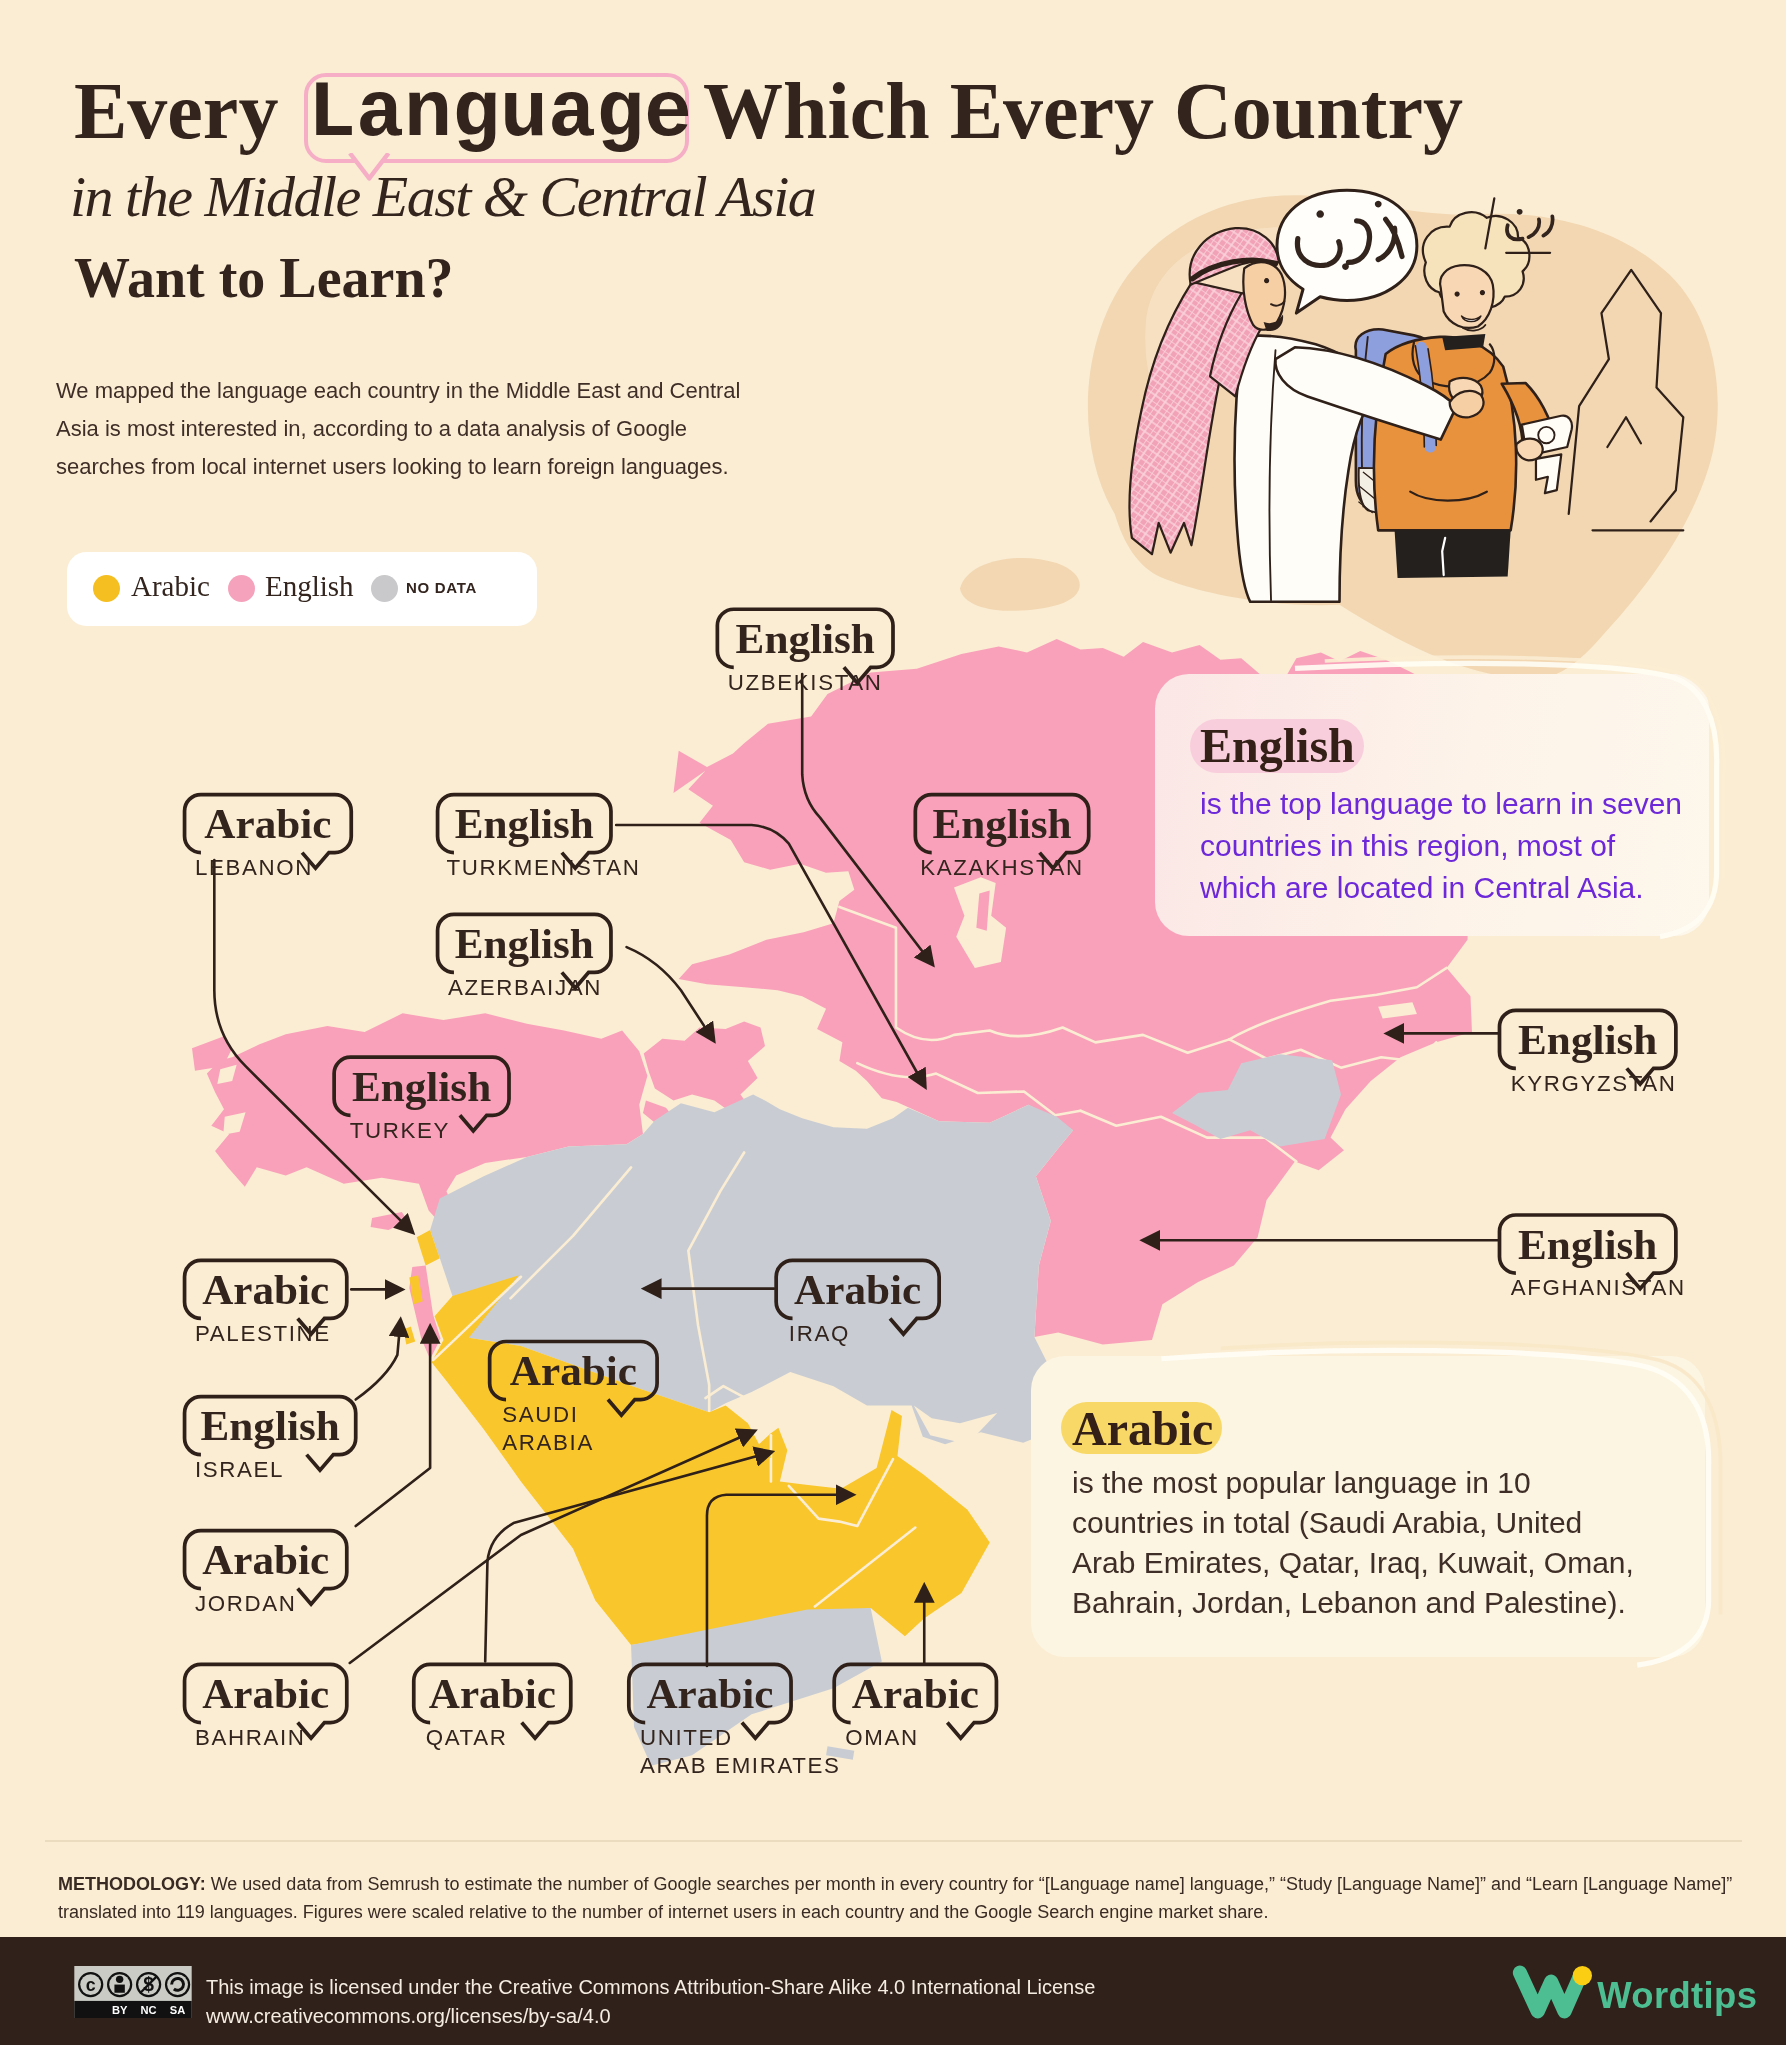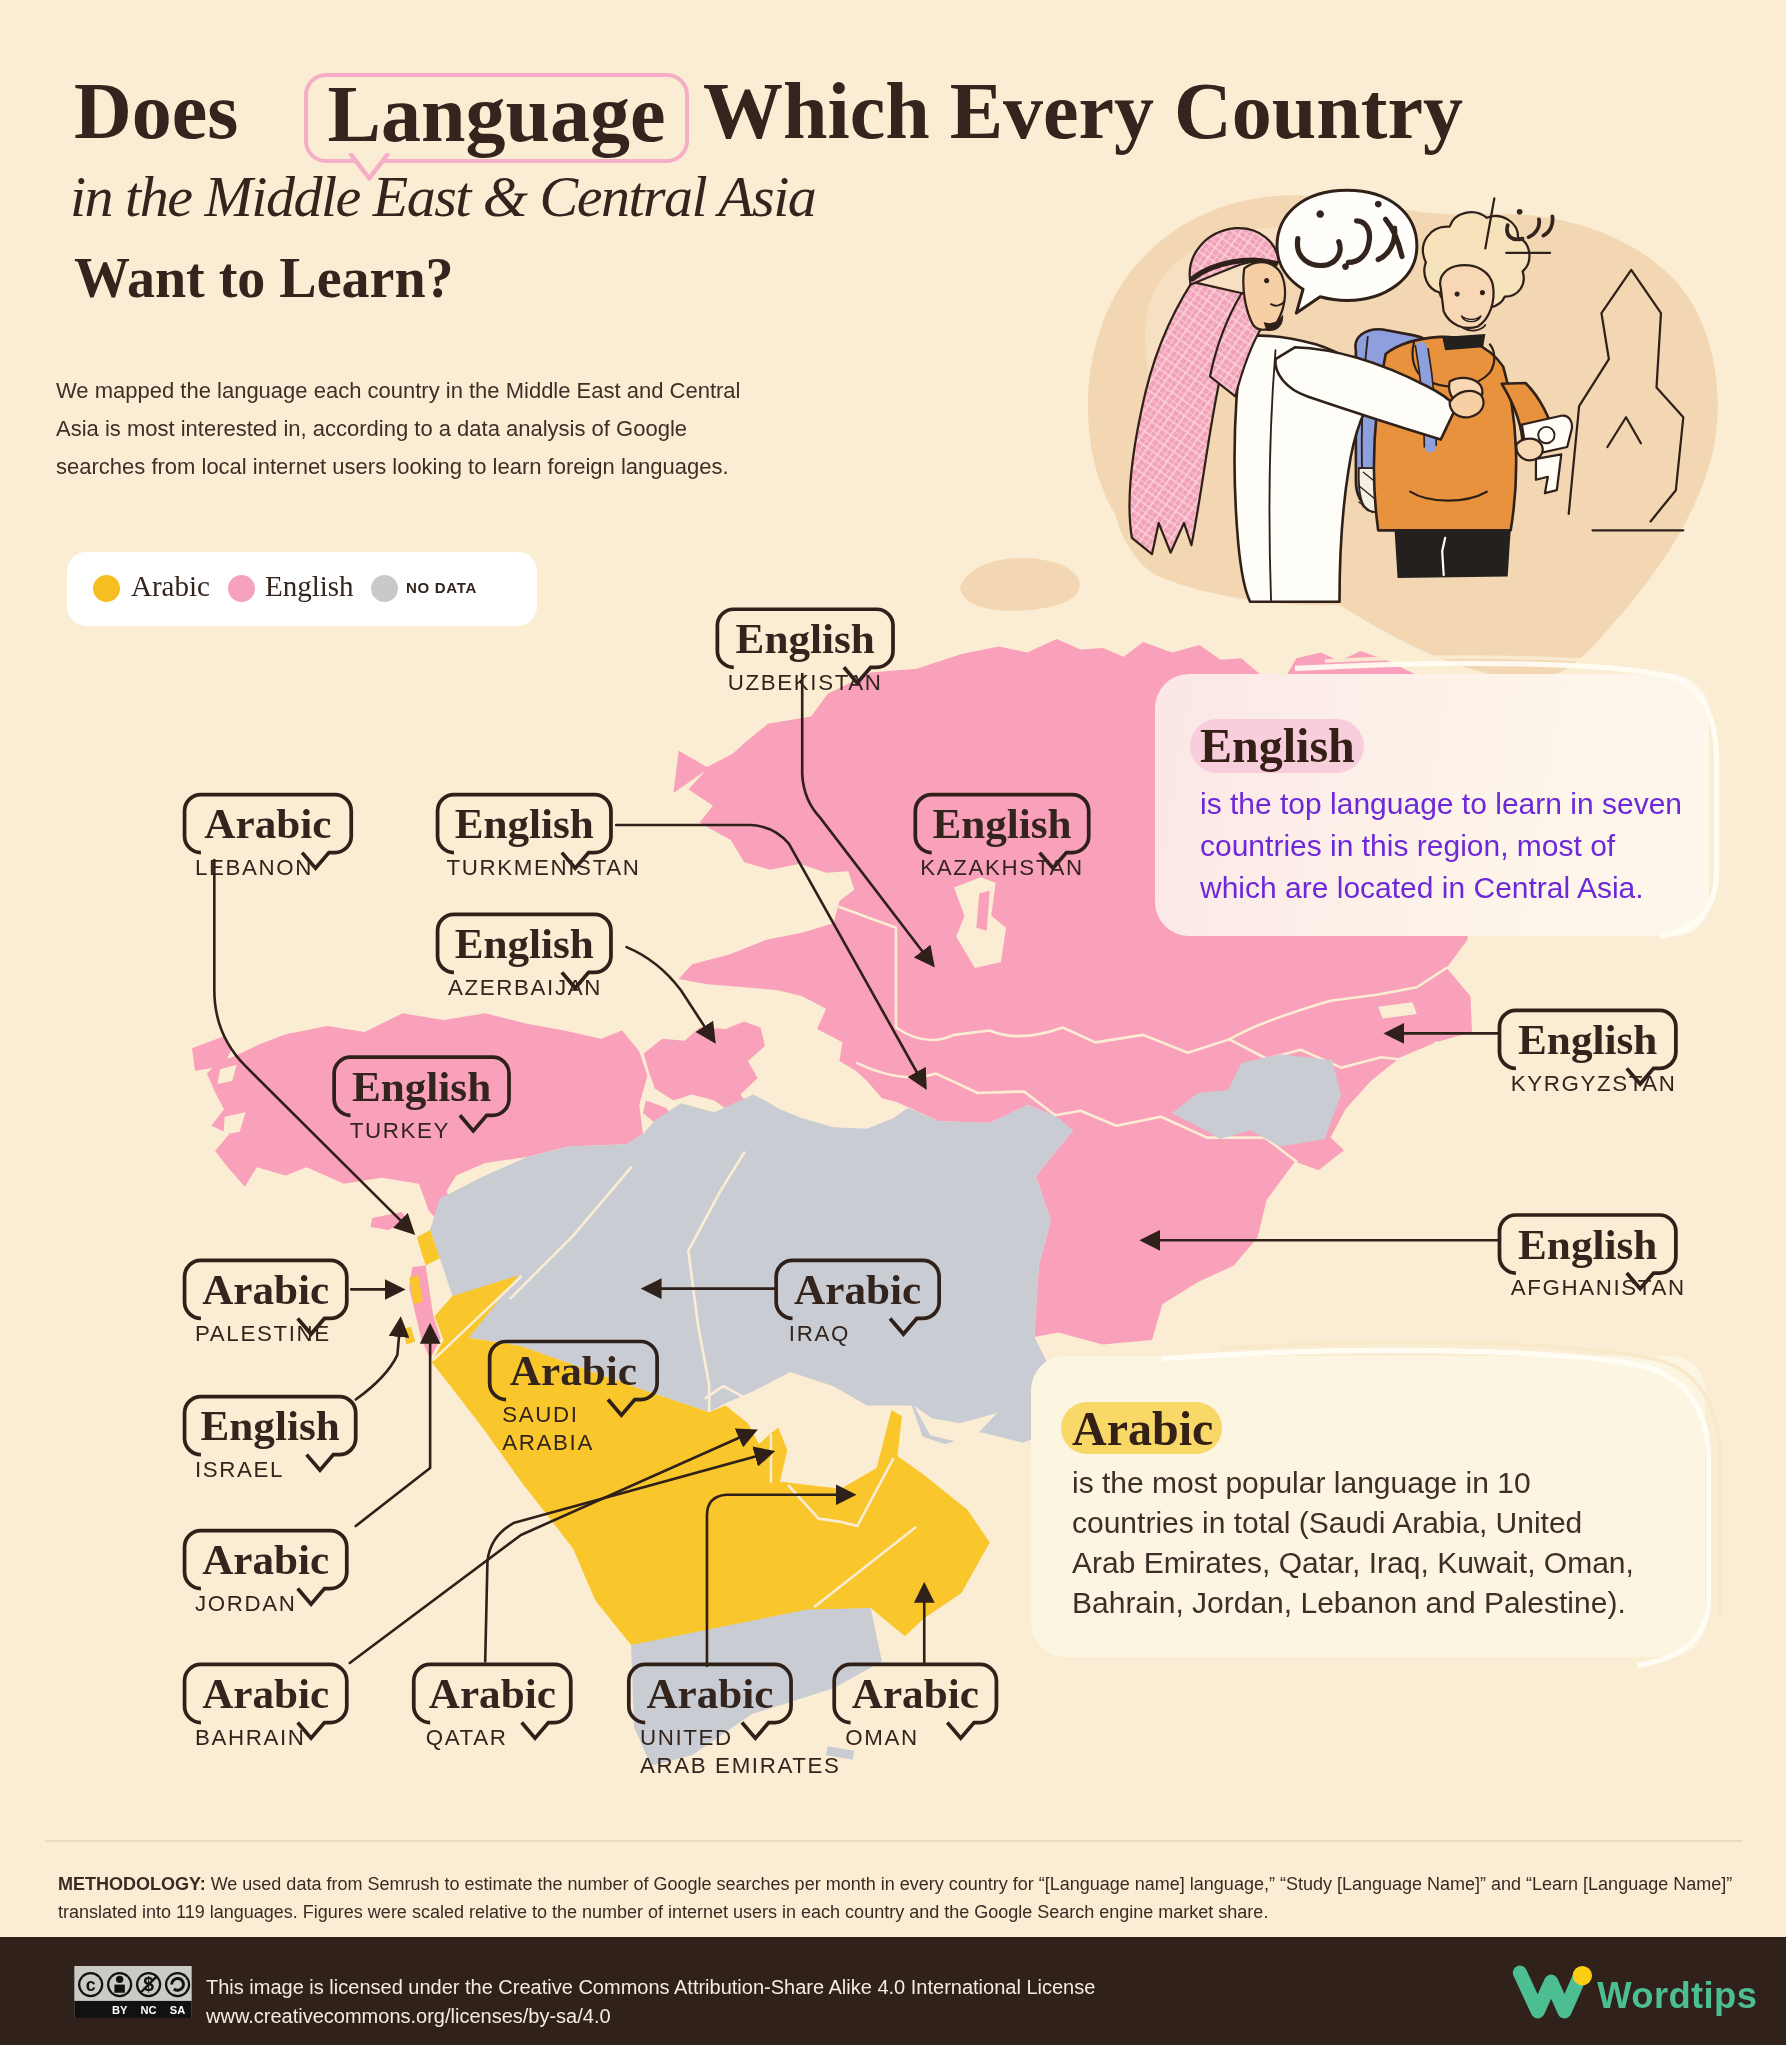--- a/index.html
+++ b/index.html
@@ -294,23 +294,23 @@
 
     <path stroke="#33241E" stroke-width="7" fill="none" d="M1744,320 C1740,346 1760,360 1784,355 C1799,350 1804,336 1799,324 M1812,352 C1826,352 1838,342 1840,322 C1842,308 1835,296 1823,296 M1852,348 C1866,342 1876,326 1874,306 M1884,344 C1879,322 1872,306 1862,294"></path>
     <path fill="#33241E" d="M1774,292 a5 5 0 1 1 0.1 0 Z M1808,362 a4.5 4.5 0 1 1 0.1 0 Z M1852,278 a4.5 4.5 0 1 1 0.1 0 Z"></path>
 
     <path stroke="#33241E" stroke-width="5" fill="none" d="M2026,302 C2022,316 2032,324 2046,320 M2054,318 C2064,314 2070,304 2068,294 M2074,316 C2082,312 2088,302 2086,290"></path>
     <path fill="#33241E" d="M2042,288 a4 4 0 1 1 0.1 0 Z"></path>
     <path stroke="#2F2019" stroke-width="3" fill="none" d="M2008,266 L1996,333 M2024,339 L2083,339"></path>
   </g>
 </svg>
 
-<div class="abs serif dark" style="left:74px;top:66px;font-size:80px;font-weight:bold;white-space:nowrap;">Does</div>
-
-<div class="abs serif dark" style="left:304px;top:73px;width:377px;height:82px;border:4.5px solid #F6AEC7;border-radius:22px;font-size:80px;font-weight:bold;text-align:center;line-height:74px;">Language</div>
+<div class="abs serif dark" style="left:74px;top:66px;font-size:80px;font-weight:bold;white-space:nowrap;">Every</div>
+
+<div class="abs serif dark" style="left:304px;top:73px;width:377px;height:82px;border:4.5px solid #F6AEC7;border-radius:22px;font-size:80px;font-weight:bold;text-align:center;line-height:74px;font-family:Liberation Mono, monospace;">Language</div>
 
 <div class="abs serif dark" style="left:703px;top:66px;font-size:80px;font-weight:bold;white-space:nowrap;">Which Every Country</div>
 
 <svg class="abs" style="left:344px;top:153px" width="89" height="39" viewBox="0 0 120 52">
     <path d="M8 0 L34 34 L60 0" fill="#FBEDD3" stroke="#F6AEC7" stroke-width="6" stroke-linejoin="round"></path>
   </svg>
 
 <div class="abs serif dark" style="left:70px;top:163px;font-size:58px;font-style:italic;letter-spacing:-1.5px;white-space:nowrap;">in the Middle East &amp; Central Asia</div>
 
 <div class="abs serif dark" style="left:74px;top:246px;font-size:56px;font-weight:bold;white-space:nowrap;">Want to Learn?</div>

